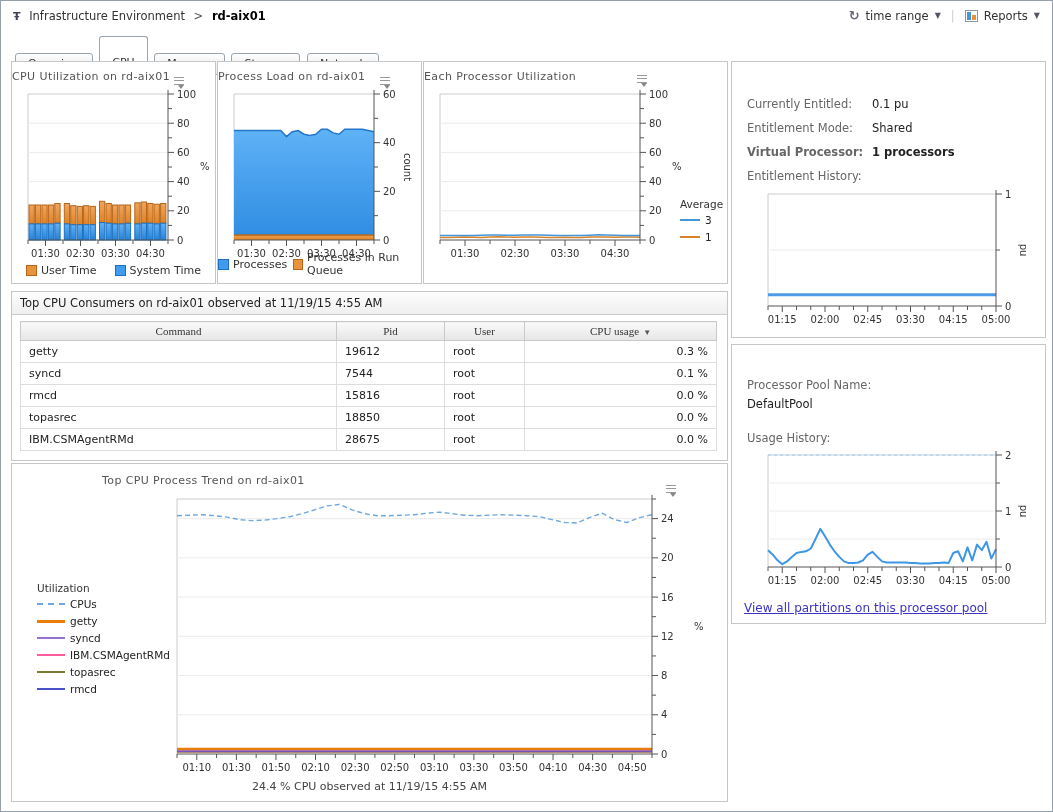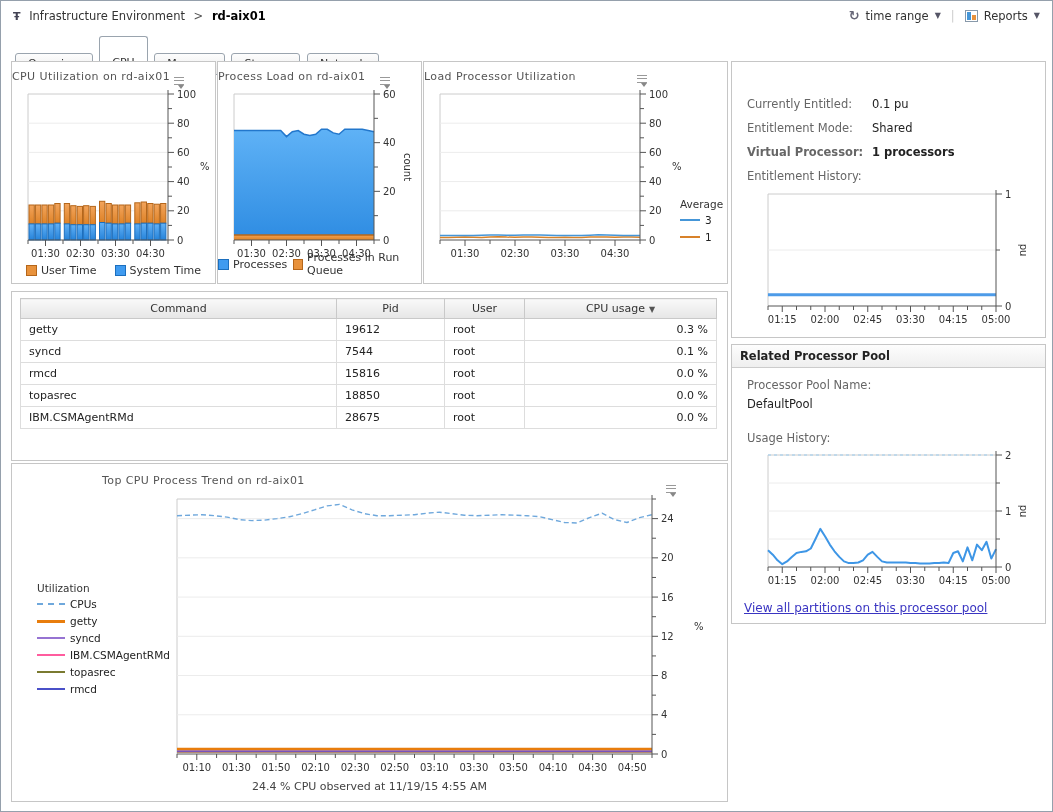--- a/index.html
+++ b/index.html
@@ -35,21 +35,21 @@
   .lgl-col{position:absolute;font-size:10.5px;color:#222;}
   .lgl-title{margin-bottom:4px;color:#333;}
   .lgl-row{display:flex;align-items:center;gap:5px;margin-bottom:5px;white-space:nowrap;}
   .lgl-line{display:inline-block;width:28px;height:0;border-top:2px solid #888;}
   
   .panel-hdr{height:20px;line-height:20px;padding:1px 8px;background:linear-gradient(#fdfdfd,#efefef);
              border-bottom:1px solid #ccc;color:#222;font-size:11.5px;white-space:nowrap;}
   .panel-hdr.bold{font-weight:bold;}
   table.consumers{border-collapse:collapse;margin:6px 8px;width:697px;table-layout:fixed;}
   table.consumers th{background:linear-gradient(#f9f9f9,#e6e6e6);border:1px solid #c9c9c9;font-weight:normal;
-                     color:#333;padding:3px 6px;font-size:11px;text-align:center;}
+                     color:#333;padding:3px 6px;font-size:11px;text-align:center;font-family:Liberation Serif, serif;}
   table.consumers td{border:1px solid #ddd;padding:4px 8px;font-size:11px;color:#222;overflow:hidden;white-space:nowrap;}
   table.consumers td.num{text-align:right;}
   .sort-ic{font-size:8px;color:#555;margin-left:4px;}
   
   .fld{position:absolute;font-size:11.5px;white-space:nowrap;}
   .fld-label{color:#666;}
   .fld-value{color:#222;position:absolute;left:110px;top:0;}
   .pool-link{position:absolute;font-size:12px;color:#3a35c2;text-decoration:underline;cursor:pointer;white-space:nowrap;}
   .caption{position:absolute;width:100%;text-align:center;font-size:11px;color:#444;}
   svg{display:block;}
@@ -261,21 +261,21 @@
           <span>Processes</span>
         </span>
         <span class="lg-item">
           <span class="lg-sq" style="background: rgb(232, 146, 60); border-color: rgb(181, 102, 26);"></span>
           <span>Processes in Run Queue</span>
         </span>
       </div>
   </div>
 
   <div class="box" style="left:422px;top:60px;width:303px;height:221px;">
-    <div class="chart-title" style="width:230px;">Load Processor Utilization</div>
+    <div class="chart-title" style="width:230px;">Each Processor Utilization</div>
     <div class="menu-icon" style="right:79px;top:12px;">
         <span class="mi-lines"></span>
         <span class="mi-arrow"></span>
       </div>
     <div class="plot-wrap" style="top:26px;">
         <svg width="303" height="190">
           <line x1="16" y1="6" x2="16" y2="152" stroke="#ccc"></line>
           <line x1="16" y1="6" x2="216" y2="6" stroke="#ccc"></line>
           <line x1="16" y1="122.8" x2="216" y2="122.8" stroke="#ececec"></line>
           <line x1="16" y1="93.6" x2="216" y2="93.6" stroke="#ececec"></line>
@@ -384,20 +384,21 @@
           <line x1="136.25" y1="118" x2="136.25" y2="122" stroke="#555"></line>
           <line x1="164.75" y1="118" x2="164.75" y2="122" stroke="#555"></line>
           <line x1="179" y1="118" x2="179" y2="122" stroke="#555"></line>
           <line x1="207.5" y1="118" x2="207.5" y2="122" stroke="#555"></line>
           <line x1="221.75" y1="118" x2="221.75" y2="122" stroke="#555"></line>
         </svg>
       </div>
   </div>
 
   <div class="box" style="left:10px;top:290px;width:715px;height:168px;">
+    <div class="panel-hdr">Top CPU Consumers on rd-aix01 observed at 11/19/15 4:55 AM</div>
     <table class="consumers">
       <colgroup>
           <col style="width:316px">
           <col style="width:108px">
           <col style="width:80px">
           <col>
         </colgroup>
       <thead>
         <tr>
           <th>Command</th>
@@ -437,21 +438,20 @@
             <td>IBM.CSMAgentRMd</td>
             <td>28675</td>
             <td>root</td>
             <td class="num">0.0 %</td>
           </tr>
         </tbody>
     </table>
   </div>
 
   <div class="box" style="left:730px;top:343px;width:313px;height:278px;">
-    <div class="panel-hdr bold">Related Processor Pool</div>
     <div class="fld" style="left:15px;top:33px;">
       <span class="fld-label">Processor Pool Name:</span>
     </div>
     <div class="fld" style="left:15px;top:52px;color:#222;">DefaultPool</div>
     <div class="fld" style="left:15px;top:86px;">
       <span class="fld-label">Usage History:</span>
     </div>
     <div class="plot-wrap" style="left:28px;top:104px;">
         <svg width="280" height="152">
           <line x1="8" y1="6" x2="8" y2="118" stroke="#ccc"></line>

